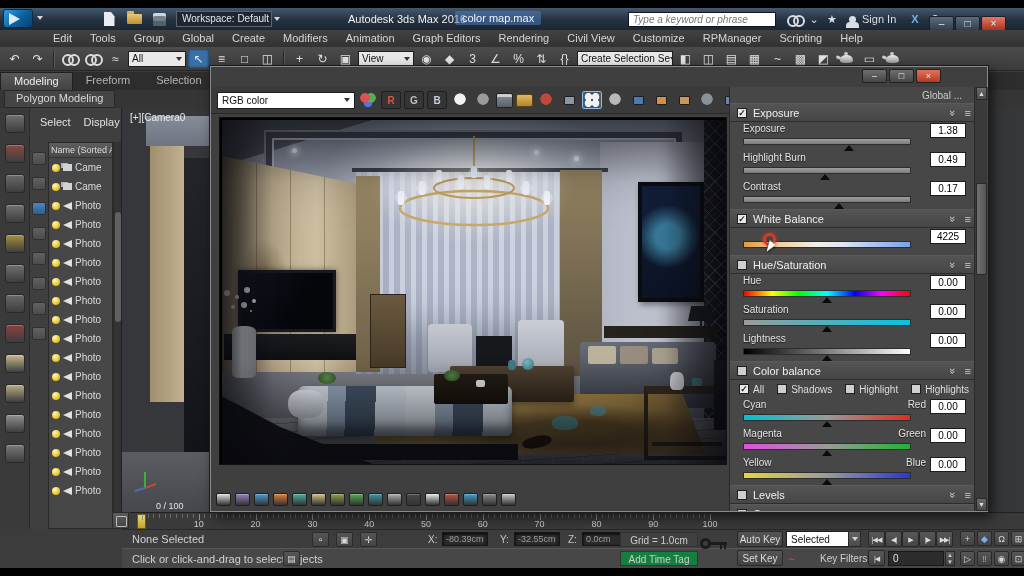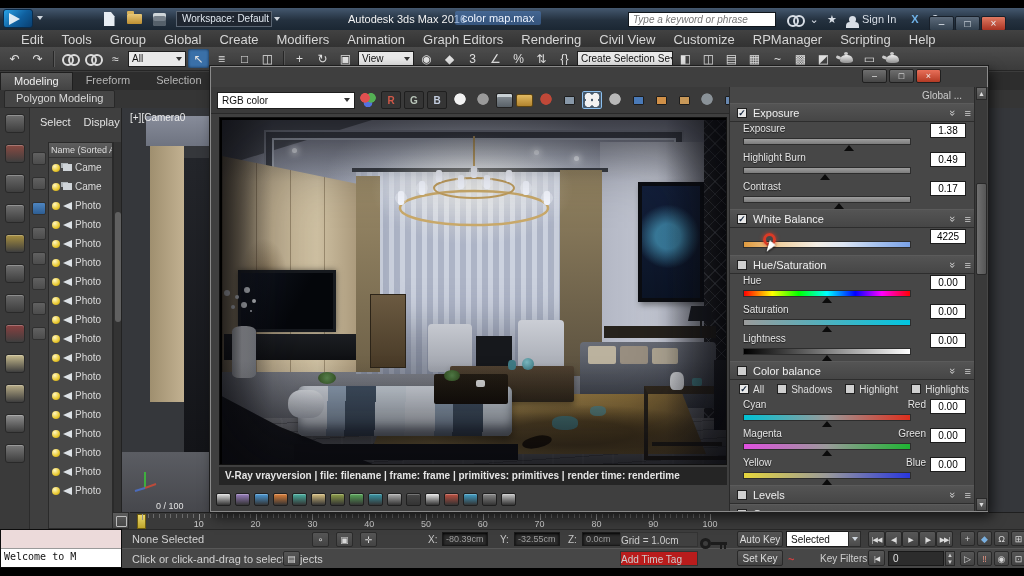--- a/index.html
+++ b/index.html
@@ -28,21 +28,21 @@
 .tb-r{position:absolute;top:3px;height:16px;display:flex;align-items:center;justify-content:center;color:#d8dee6;font-size:11px}
 .ring2{position:relative;width:14px;height:9px}
 .ring2:before,.ring2:after{content:"";position:absolute;top:0;width:8px;height:8px;border:2px solid #d8dee6;border-radius:50%}
 .ring2:before{left:0}.ring2:after{left:6px}
 .person{width:7px;height:7px;background:#d8dee6;border-radius:50%;position:relative}
 .person:after{content:"";position:absolute;left:-3px;top:6px;width:13px;height:6px;background:#d8dee6;border-radius:4px 4px 0 0}
 .winbtn{position:absolute;top:8px;width:25px;height:15px;display:flex;align-items:center;justify-content:center;font-size:10px;color:#e8eef4;background:linear-gradient(#5c6a7a,#32404e);border:1px solid #18202a;border-radius:2px}
 .winbtn.close{background:linear-gradient(#e07a62,#a93323)}
 
 
-.menubar{position:absolute;left:0;top:30px;width:1024px;height:17px;background:linear-gradient(#424242,#323232);display:flex;padding-left:12px;font-size:13px;color:#d6d6d6;z-index:2}
+.menubar{position:absolute;left:0;top:30px;width:1024px;height:17px;background:linear-gradient(#424242,#323232);display:flex;padding-left:44px;font-size:11px;color:#d6d6d6;z-index:2}
 .menu-item{padding:2px 9px;white-space:nowrap}
 
 
 .maintoolbar{position:absolute;left:0;top:47px;width:1024px;height:24px;background:linear-gradient(#4c4c4c,#3b3b3b);display:flex;align-items:center;padding-left:4px;gap:2px;z-index:2;border-bottom:1px solid #262626}
 .mt-ico{width:21px;height:19px;display:flex;align-items:center;justify-content:center;font-size:12px;color:#e2e2e2;border-radius:2px;flex:none}
 .mt-ico.active{background:#3a70a8;box-shadow:inset 0 0 3px #10233a}
 .mt-sep{width:1px;height:16px;background:#272727;margin:0 3px;box-shadow:1px 0 0 #5a5a5a;flex:none}
 .mt-dd{display:flex;align-items:center;height:16px;background:#e9e9e9;color:#111;font-size:10px;padding:0 3px;border:1px solid #1e1e1e;flex:none;white-space:nowrap;overflow:hidden}
 .mt-dd .da{margin-left:auto;border-top-color:#333}
 .lnk{position:relative;width:15px;height:9px}
@@ -159,21 +159,21 @@
 
 .listener{position:absolute;left:0;top:529px;width:122px;height:39px;border:1px solid #0c0c0c;z-index:2}
 .lst-top{height:19px;background:#ecdada;border-bottom:1px solid #9a9a9a}
 .lst-bot{height:18px;background:#fff;font-family:"DejaVu Sans Mono",monospace;font-size:10px;color:#111;padding:2px 3px;white-space:nowrap}
 .sb1{position:absolute;left:122px;top:529px;width:902px;height:19px;background:#3d3d3d;border-top:1px solid #282828;z-index:2}
 .sb2{position:absolute;left:122px;top:548px;width:902px;height:20px;background:#474747;border-top:1px solid #575757;z-index:2}
 .sb-text{position:absolute;left:10px;top:3px;font-size:11px;color:#d2d2d2;white-space:nowrap}
 .sb-ico{position:absolute;top:2px;width:17px;height:15px;display:flex;align-items:center;justify-content:center;background:linear-gradient(#565656,#434343);border:1px solid #2b2b2b;border-radius:2px;color:#d8d8d8;font-size:9px}
 .cl{position:absolute;top:4px;font-size:10px;color:#c6c6c6}
 .cf{position:absolute;top:2px;height:14px;background:#2c2c2c;border:1px solid #191919;box-shadow:inset 0 1px 3px #000;color:#9d9d9d;font-size:9px;line-height:12px;padding:0 3px;white-space:nowrap;overflow:hidden}
-.gbox{position:absolute;top:2px;width:78px;height:15px;color:#cccccc;font-size:10px;text-align:left;line-height:15px;background:#404040;border:1px solid #333;white-space:nowrap}
+.gbox{position:absolute;top:2px;width:78px;height:15px;color:#cccccc;font-size:10px;text-align:center;line-height:15px;background:#404040;border:1px solid #333;white-space:nowrap}
 .keyico{position:absolute;left:700px;top:536px;width:30px;height:16px;z-index:3}
 .keyico .kring{position:absolute;left:0;top:2px;width:11px;height:11px;border:3px solid #1c1c1c;border-radius:50%}
 .keyico .kbar{position:absolute;left:11px;top:6px;width:16px;height:3px;background:#1c1c1c}
 .keyico .ktooth{position:absolute;left:20px;top:9px;width:2px;height:4px;background:#1c1c1c;box-shadow:4px 0 0 #1c1c1c}
 .kbtn{position:absolute;top:1px;width:46px;height:16px;background:linear-gradient(#555,#424242);border:1px solid #292929;border-radius:2px;color:#dcdcdc;font-size:10px;text-align:center;line-height:15px;white-space:nowrap}
 .kdd{position:absolute;top:1px;width:70px;height:16px;background:#fff;border:1px solid #1c1c1c;color:#111;font-size:10px;line-height:15px;padding-left:4px;white-space:nowrap}
 .kdd-a{position:absolute;top:1px;width:13px;height:16px;background:linear-gradient(#666,#4a4a4a);border:1px solid #2a2a2a;display:flex;align-items:center;justify-content:center}
 .kf-wave{position:absolute;top:4px;color:#d04040;font-size:11px;font-weight:bold}
 .kf-text{position:absolute;top:4px;font-size:10px;color:#d0d0d0;white-space:nowrap}
 .pb{position:absolute;top:1px;width:17px;height:16px;background:linear-gradient(#585858,#434343);border:1px solid #282828;border-radius:2px;color:#dcdcdc;font-size:7px;text-align:center;line-height:15px;letter-spacing:-1px;white-space:nowrap}
@@ -626,24 +626,20 @@
       <div class="tlab" style="left: 182.4px;">30</div>
       <div class="tlab" style="left: 239.2px;">40</div>
       <div class="tlab" style="left: 296px;">50</div>
       <div class="tlab" style="left: 352.8px;">60</div>
       <div class="tlab" style="left: 409.6px;">70</div>
       <div class="tlab" style="left: 466.4px;">80</div>
       <div class="tlab" style="left: 523.2px;">90</div>
       <div class="tlab" style="left: 580px;">100</div>
     </div>
 
-  <div class="listener">
-    <div class="lst-top"></div>
-    <div class="lst-bot">Welcome to M</div>
-  </div>
 
   <div class="sb1">
     <span class="sb-text">None Selected</span>
     <span class="sb-ico" style="left:190px">⚬</span>
     <span class="sb-ico" style="left:214px">▣</span>
     <span class="sb-ico" style="left:238px">✛</span>
     <span class="cl" style="left:306px">X:</span>
     <span class="cf" style="left:320px;width:46px">-80.39cm</span>
     <span class="cl" style="left:378px">Y:</span>
     <span class="cf" style="left:392px;width:46px">-32.55cm</span>
@@ -658,21 +654,21 @@
     <span id="pbrow"><span class="pb" style="left: 746px;">|◀◀</span><span class="pb" style="left: 763px;">◀|</span><span class="pb" style="left: 780px;">▶</span><span class="pb" style="left: 797px;">|▶</span><span class="pb" style="left: 814px;">▶▶|</span></span>
     <span class="nv" style="left:838px;top:1px">+</span>
     <span class="nv" style="left:855px;top:1px;color:#7ab0e0">◆</span>
     <span class="nv" style="left:872px;top:1px">Ω</span>
     <span class="nv" style="left:889px;top:1px">⊞</span>
   </div>
 
   <div class="sb2">
     <span class="sb-text" style="top:4px">Click or click-and-drag to select objects</span>
     <span class="sb-ico" style="left:161px;top:2px">▤</span>
-    <span class="gbox" style="left:498px;background:#b91c1c">Add Time Tag</span>
+    <span class="gbox" style="left:498px;background:#15803d">Add Time Tag</span>
     <span class="kbtn" style="left:615px">Set Key</span>
     <span class="kf-wave" style="left:666px">~</span>
     <span class="kf-text" style="left:698px">Key Filters...</span>
     <span class="pb" style="left:746px">|◀</span>
     <span class="ff" style="left:766px">0</span>
     <span class="spn" style="left:823px">▲<br>▼</span>
     <span class="nv" style="left:838px;top:2px">▷</span>
     <span class="nv" style="left:855px;top:2px;color:#e09080">‼</span>
     <span class="nv" style="left:872px;top:2px">◉</span>
     <span class="nv" style="left:889px;top:2px">⊡</span>
@@ -806,21 +802,20 @@
         <div class="r-teacup"></div>
         <div class="r-sidevase"></div>
         <div class="r-orchid"></div>
         <div class="r-vase"></div>
         <div class="r-lampshade"></div>
         <div class="r-lampstem"></div>
         <div class="r-vign"></div>
       </div>
     </div>
 
-    <div class="vfb-status">V-Ray vrayversion | file: filename | frame: frame | primitives: primitives | render time: rendertime</div>
     <div class="vfb-bottombar" id="vfbbottom">
         <div class="vbico" style="background: linear-gradient(rgb(224, 224, 224), rgb(51, 51, 51));"></div>
         <div class="vbico" style="background: linear-gradient(rgb(154, 127, 192), rgb(51, 51, 51));"></div>
         <div class="vbico" style="background: linear-gradient(rgb(74, 154, 216), rgb(51, 51, 51));"></div>
         <div class="vbico" style="background: linear-gradient(rgb(224, 128, 56), rgb(51, 51, 51));"></div>
         <div class="vbico" style="background: linear-gradient(rgb(72, 176, 160), rgb(51, 51, 51));"></div>
         <div class="vbico" style="background: linear-gradient(rgb(216, 192, 128), rgb(51, 51, 51));"></div>
         <div class="vbico" style="background: linear-gradient(rgb(144, 160, 72), rgb(51, 51, 51));"></div>
         <div class="vbico" style="background: linear-gradient(rgb(88, 168, 88), rgb(51, 51, 51));"></div>
         <div class="vbico" style="background: linear-gradient(rgb(56, 152, 168), rgb(51, 51, 51));"></div>

